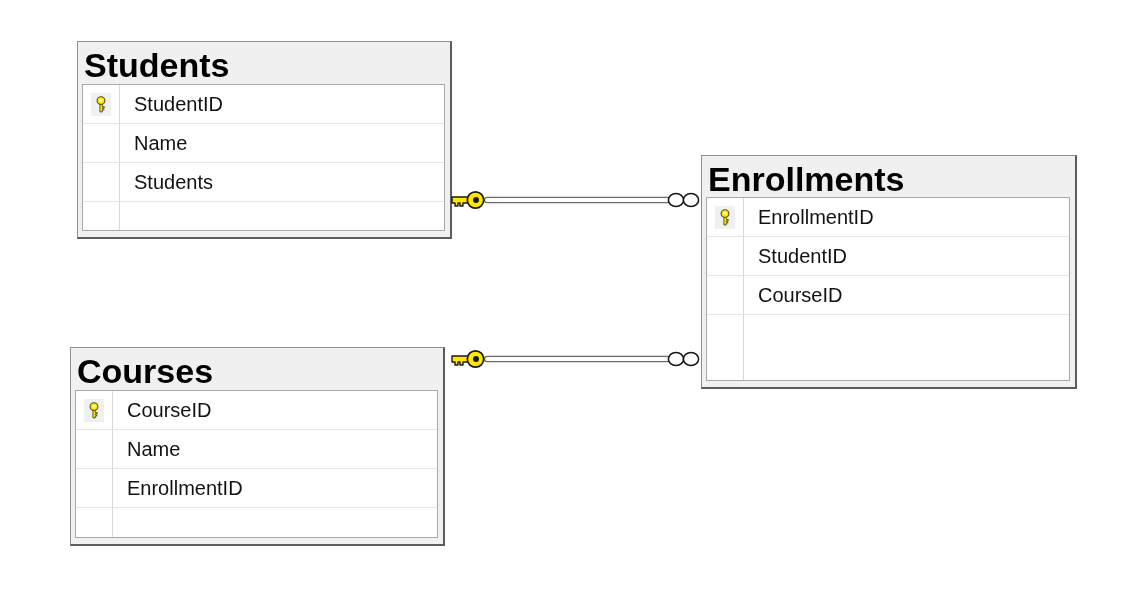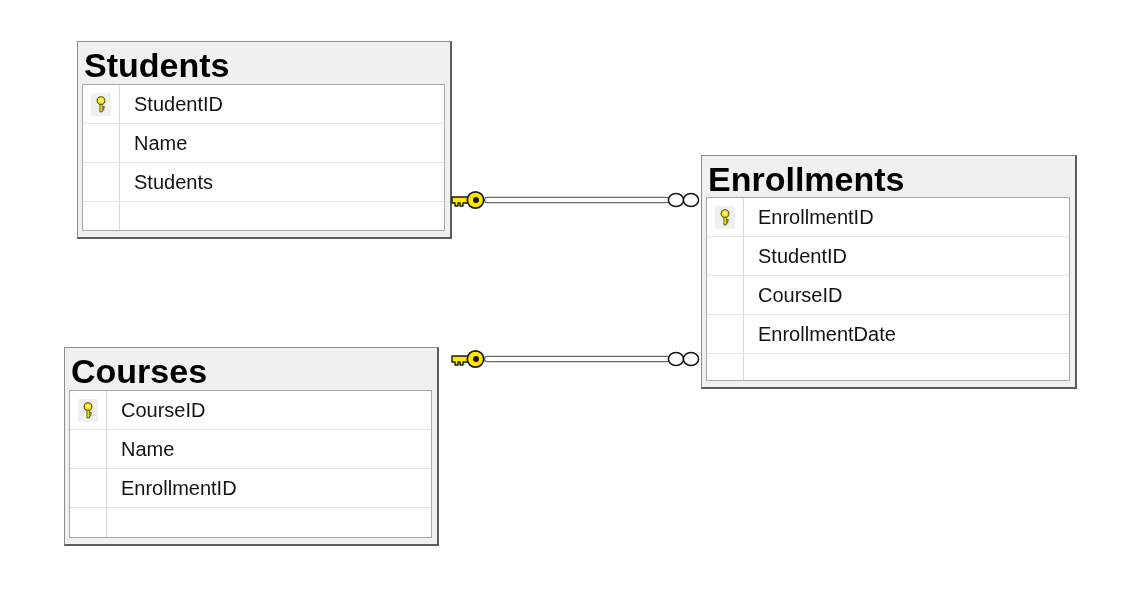--- a/index.html
+++ b/index.html
@@ -124,21 +124,21 @@
         <div class="keycell"></div>
         <div class="fieldname">Students</div>
       </div>
       <div class="db-row empty-row">
         <div class="keycell"></div>
         <div class="fieldname"></div>
       </div>
     </div>
   </div>
 
-  <div class="db-table t-courses" style="left:64px; top:347px; width:375px; height:199px;">
+  <div class="db-table t-courses" style="left:70px; top:347px; width:375px; height:199px;">
     <div class="db-title">Courses</div>
     <div class="db-grid">
       <div class="db-row">
         <div class="keycell">
           <span class="keybox">
             <svg width="12" height="17" viewBox="0 0 12 17">
               <circle cx="6" cy="4.6" r="3.9" fill="#ffe800" stroke="#4e4e20" stroke-width="1.1"></circle>
               <path d="M4.9,8.3 L7.3,8.3 L7.3,10.6 L9.3,10.6 L9.3,11.8 L7.3,11.8 L7.3,12.8 L8.9,12.8 L8.9,14 L7.3,14 L7.3,15.9 L4.9,15.9 Z" fill="#ffe800" stroke="#4e4e20" stroke-width="0.9" stroke-linejoin="round"></path>
               <circle cx="6" cy="4.2" r="1.3" fill="#fffdf0"></circle>
             </svg>
@@ -177,24 +177,20 @@
         <div class="fieldname">EnrollmentID</div>
       </div>
       <div class="db-row">
         <div class="keycell"></div>
         <div class="fieldname">StudentID</div>
       </div>
       <div class="db-row">
         <div class="keycell"></div>
         <div class="fieldname">CourseID</div>
       </div>
-      <div class="db-row">
-        <div class="keycell"></div>
-        <div class="fieldname">EnrollmentDate</div>
-      </div>
       <div class="db-row empty-row">
         <div class="keycell"></div>
         <div class="fieldname"></div>
       </div>
     </div>
   </div>
 
   <svg class="connector" style="left:446px; top:187px;" viewBox="0 0 260 26">
     <g>
       <rect x="38.5" y="10.4" width="185" height="5.2" rx="2.6" fill="#fdfdfd" stroke="#6b6b6b" stroke-width="1.3"></rect>

